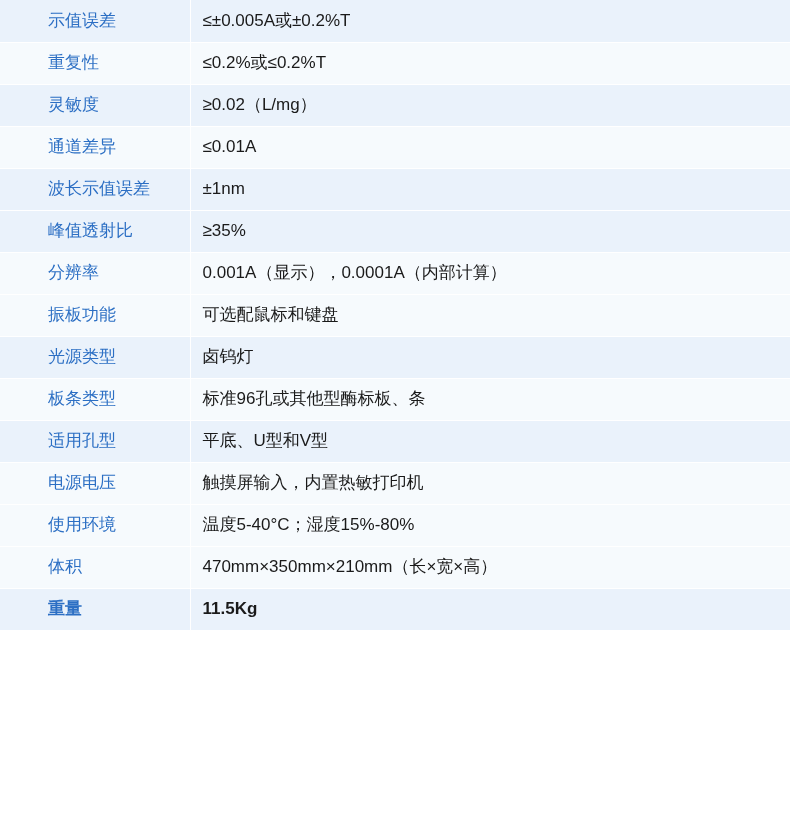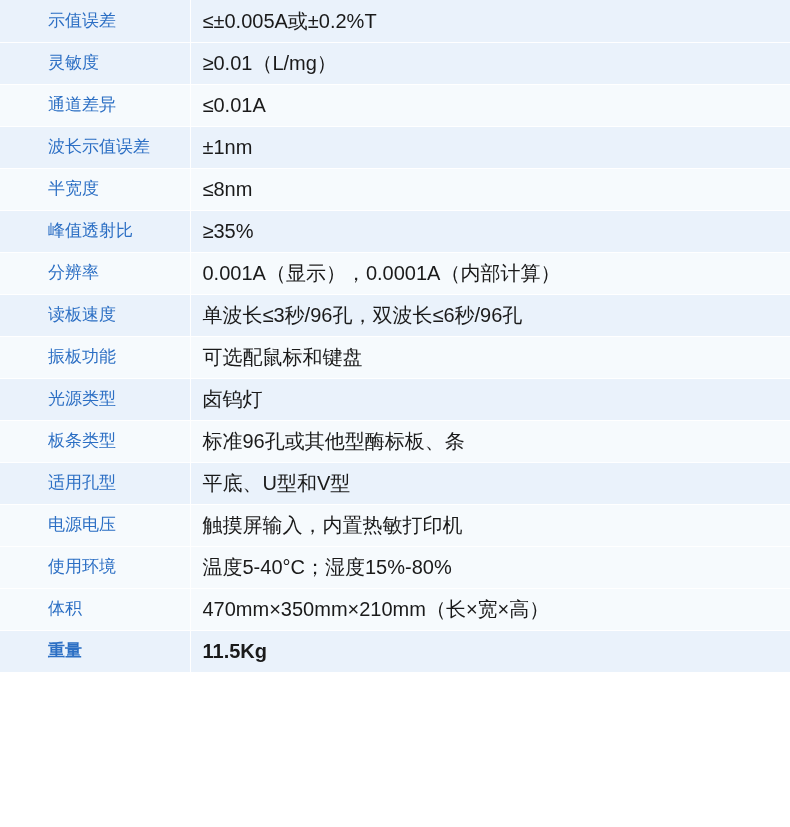--- a/index.html
+++ b/index.html
@@ -33,21 +33,21 @@
   }
   .spec-table td.label {
     color: #2c6fc4;
     padding-left: 48px;
     font-size: 17px;
     white-space: nowrap;
   }
   .spec-table td.value {
     color: #1a1a1a;
     padding-left: 12px;
-    font-size: 20px;
+    font-size: 17px;
   }
   
   tr.band-a td { background: #eaf2fb; }
   tr.band-b td { background: #f6fafd; }
 
   
   .spec-table td.label {
     border-right: 1px solid #ffffff;
   }
   
@@ -72,47 +72,43 @@
   <table class="spec-table">
     <colgroup>
       <col class="label-col">
       <col class="value-col">
     </colgroup>
     <tbody>
         <tr class="band-a">
           <td class="label">示值误差</td>
           <td class="value">≤±0.005A或±0.2%T</td>
         </tr>
+        <tr class="band-b">
+          <td class="label">重复性</td>
+          <td class="value">≤0.2%或≤0.2%T</td>
+        </tr>
         <tr class="band-a">
           <td class="label">灵敏度</td>
-          <td class="value">≥0.01（L/mg）</td>
+          <td class="value">≥0.02（L/mg）</td>
         </tr>
         <tr class="band-b">
           <td class="label">通道差异</td>
           <td class="value">≤0.01A</td>
         </tr>
         <tr class="band-a">
           <td class="label">波长示值误差</td>
           <td class="value">±1nm</td>
         </tr>
-        <tr class="band-b">
-          <td class="label">半宽度</td>
-          <td class="value">≤8nm</td>
-        </tr>
         <tr class="band-a">
           <td class="label">峰值透射比</td>
           <td class="value">≥35%</td>
         </tr>
         <tr class="band-b">
           <td class="label">分辨率</td>
           <td class="value">0.001A（显示），0.0001A（内部计算）</td>
-        </tr>
-        <tr class="band-a">
-          <td class="label">读板速度</td>
-          <td class="value">单波长≤3秒/96孔，双波长≤6秒/96孔</td>
         </tr>
         <tr class="band-b">
           <td class="label">振板功能</td>
           <td class="value">可选配鼠标和键盘</td>
         </tr>
         <tr class="band-a">
           <td class="label">光源类型</td>
           <td class="value">卤钨灯</td>
         </tr>
         <tr class="band-b">

